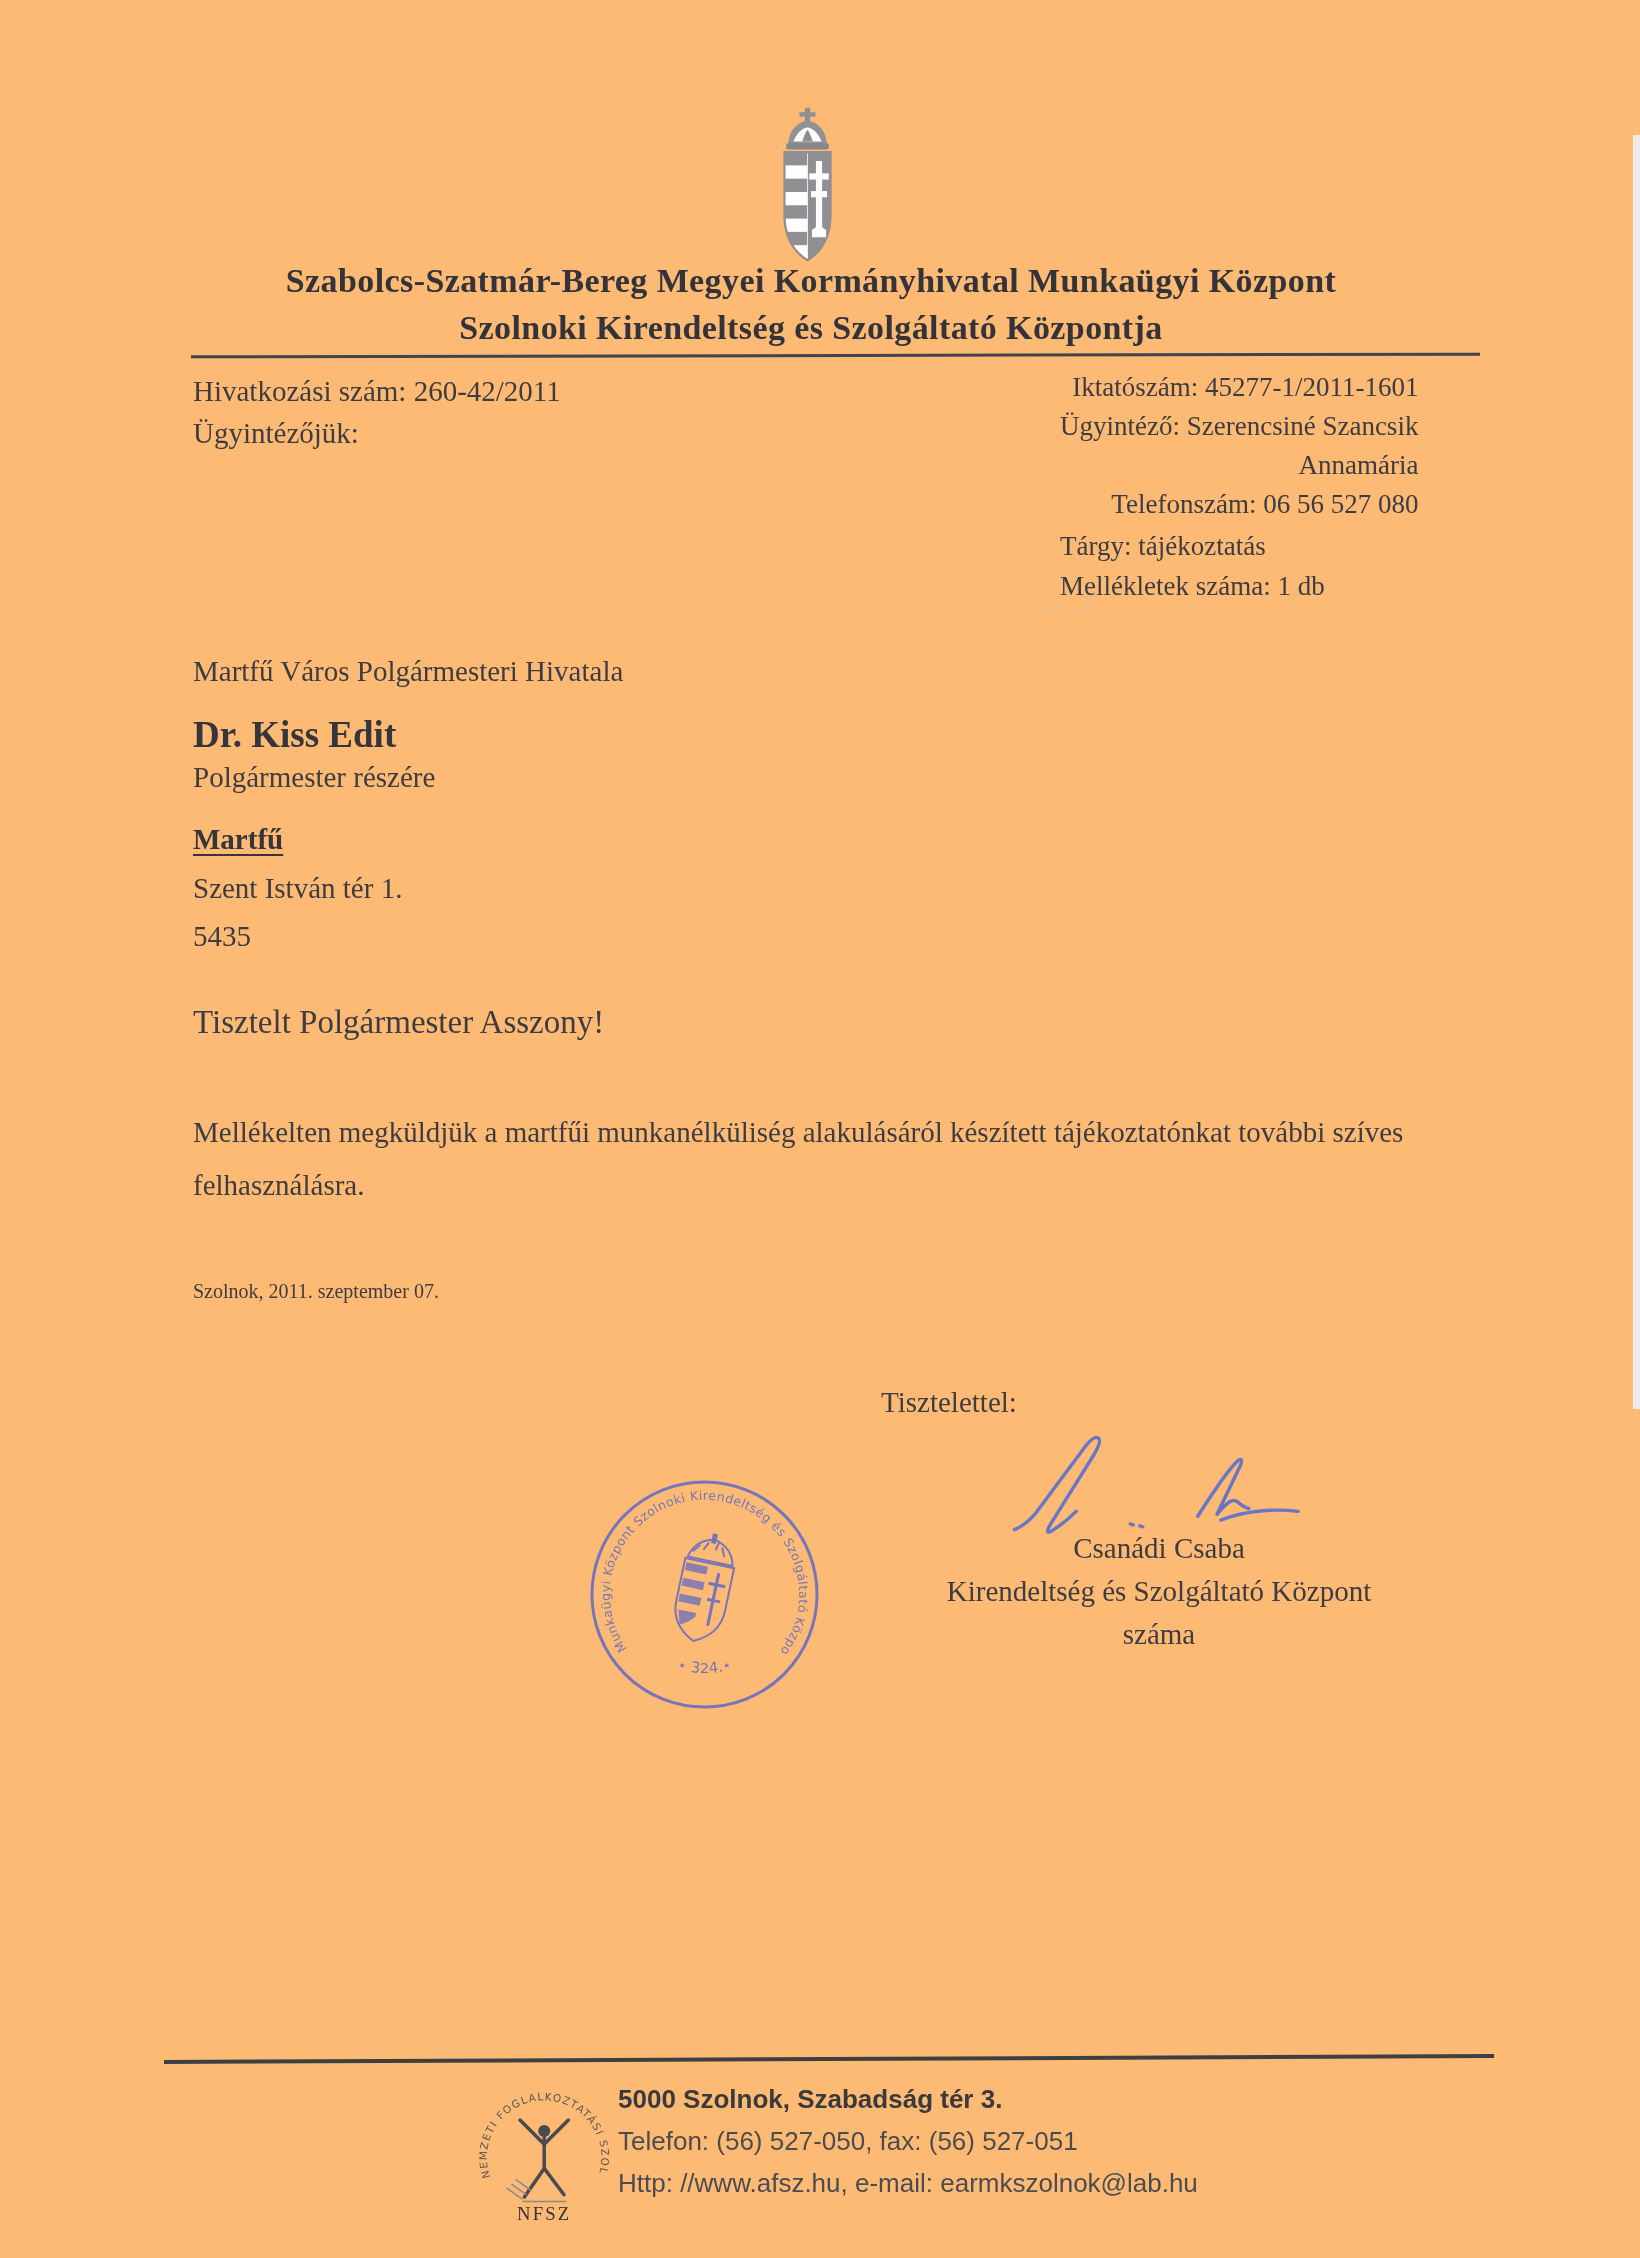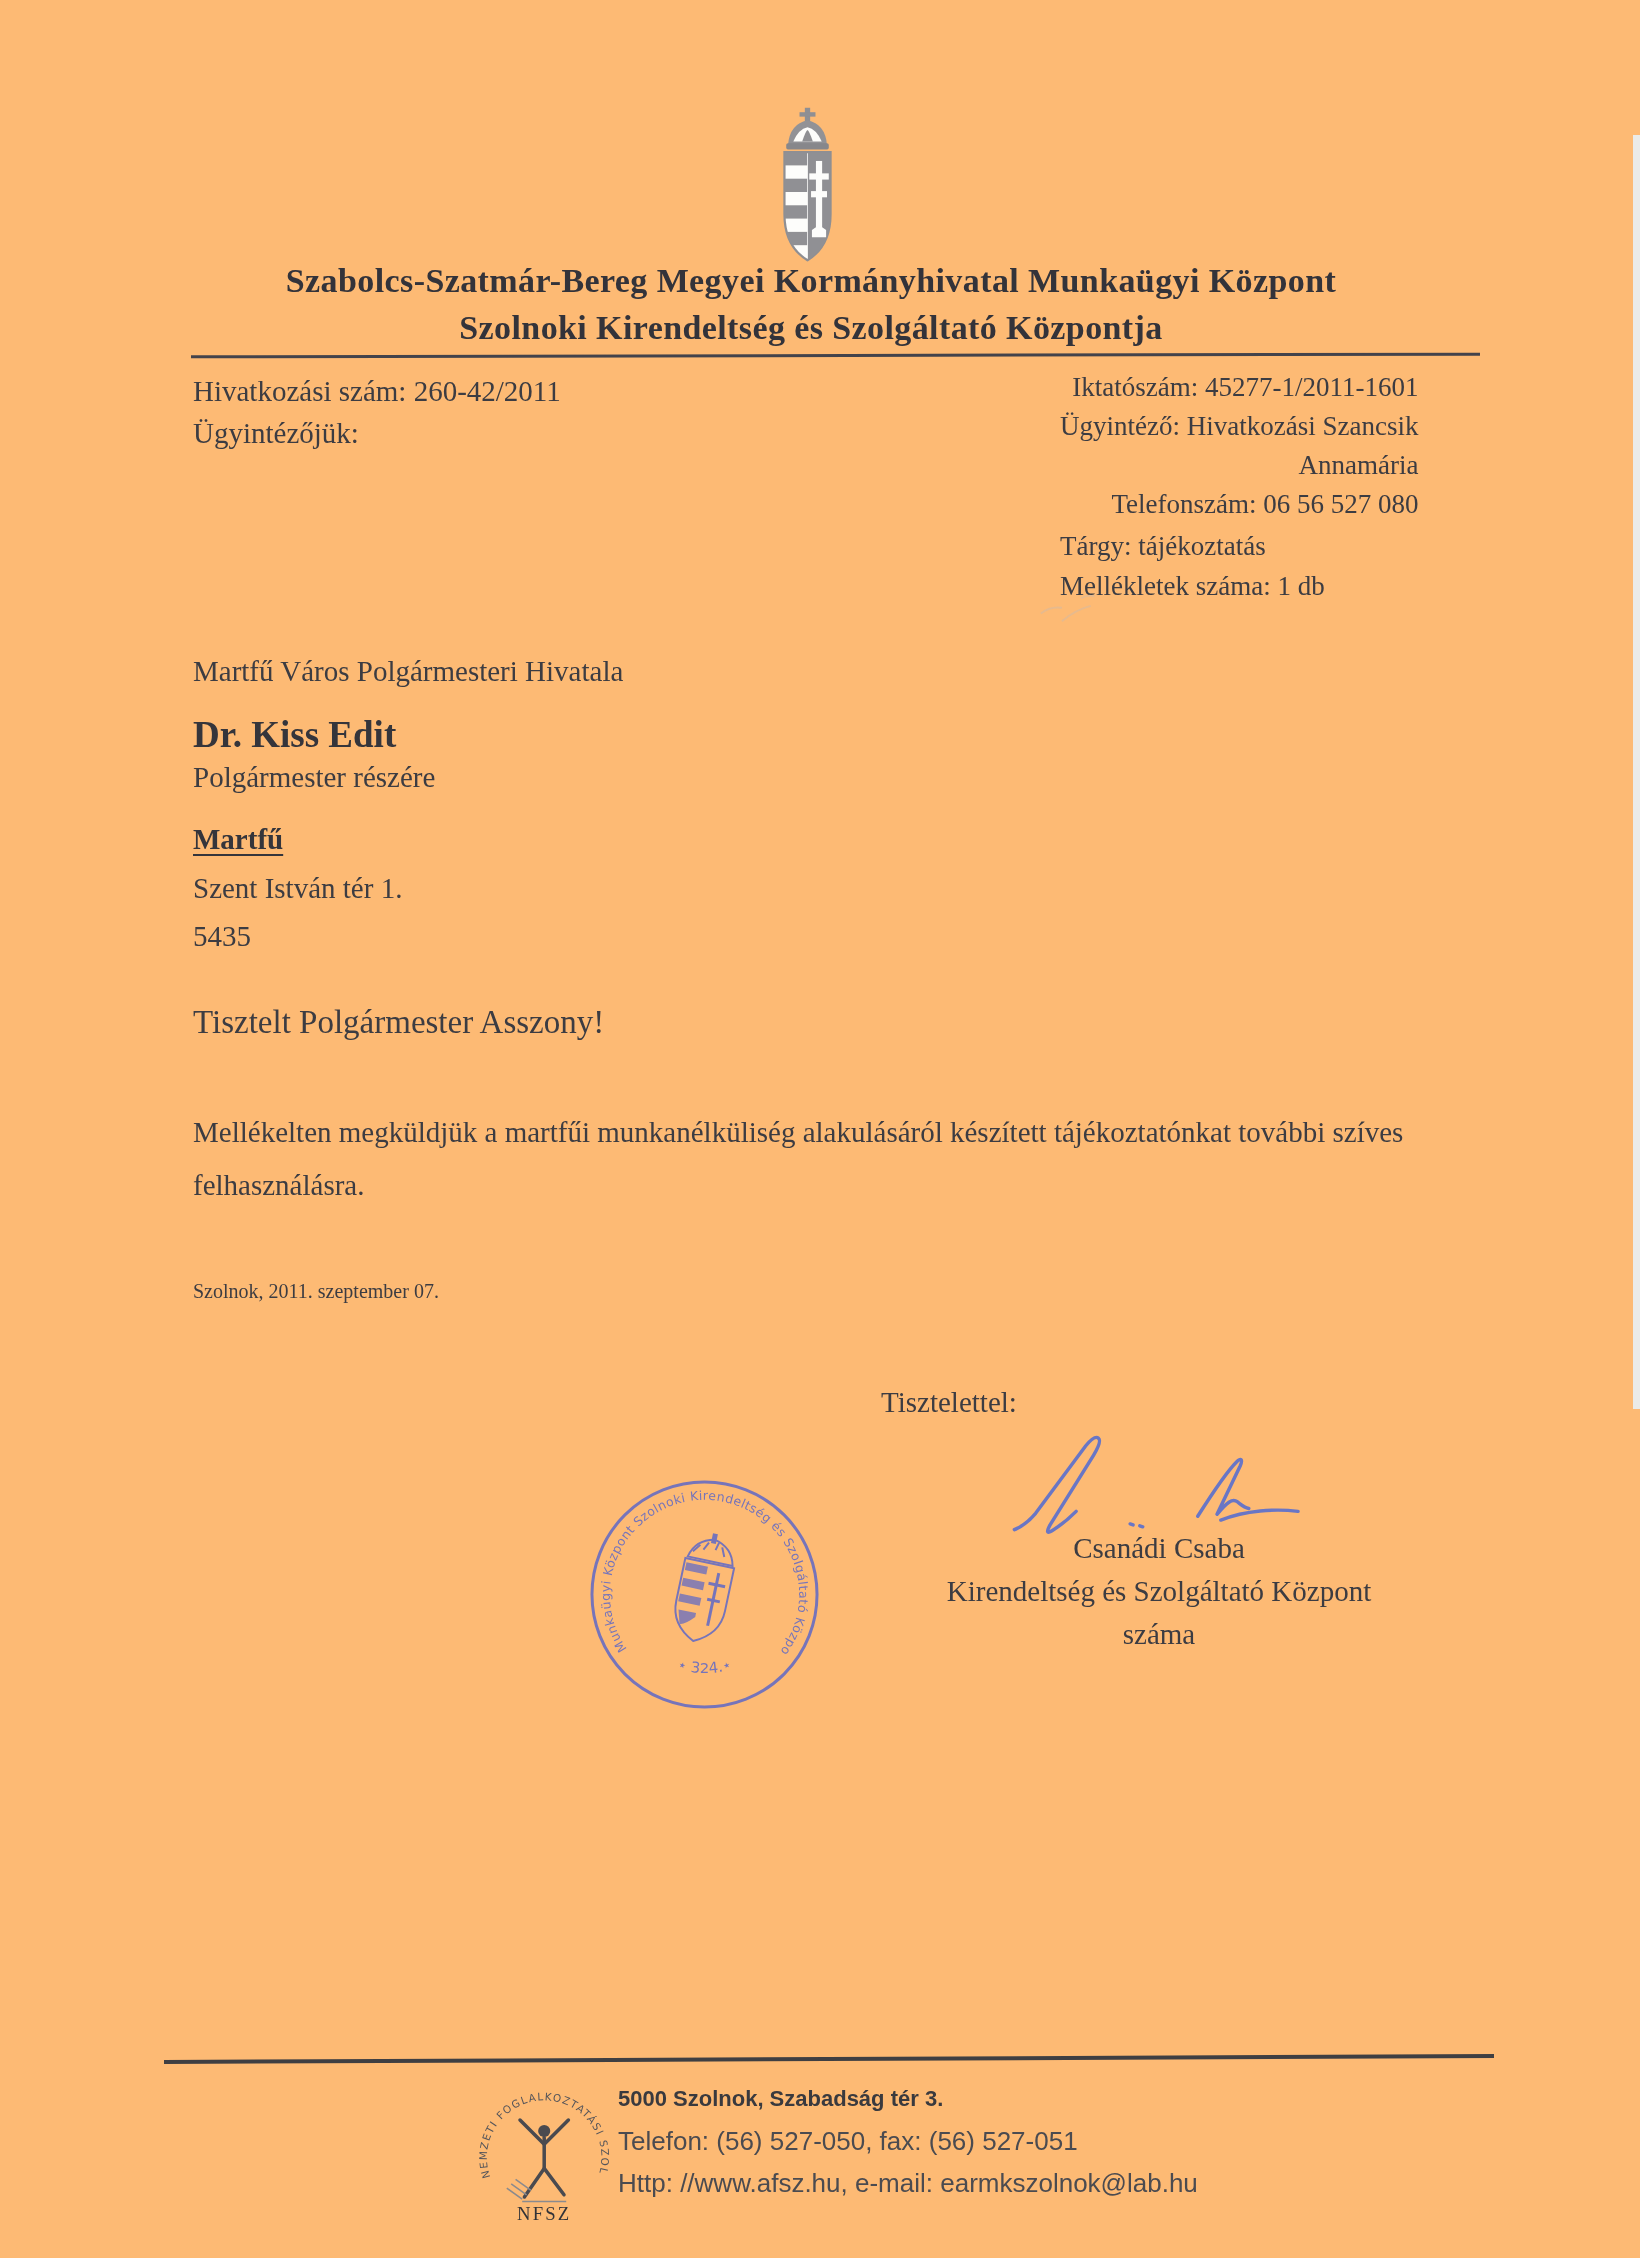--- a/index.html
+++ b/index.html
@@ -36,21 +36,21 @@
   .stamp-svg{position:absolute;left:585px;top:1475px;width:239px;height:239px;opacity:.92;}
   .sign-block{position:absolute;left:908px;top:1527px;width:502px;text-align:center;font-size:29px;line-height:43px;}
   .sign-name{color:#3c3c42;}
   
   .smudge{position:absolute;left:1033px;top:579px;width:77px;height:48px;opacity:.55;}
   .edge-shade{position:absolute;right:0;top:135px;width:6.8px;height:1274px;background:#ebebe8;}
   
   .footer-rule{position:absolute;left:164px;top:2057px;width:1330px;height:3.9px;background:#3f3f42;transform:rotate(-0.25deg);}
   .nfsz-logo{position:absolute;left:465px;top:2076px;width:154px;height:154px;}
   .footer-text{position:absolute;left:618px;top:2078px;font-family:"Liberation Sans", sans-serif;line-height:42px;}
-  .footer-address{font-size:22px;font-weight:bold;color:#3a3a3e;}
+  .footer-address{font-size:26px;font-weight:bold;color:#3a3a3e;}
   .footer-line{font-size:26px;color:#4b4b50;}
 </style>
 </head>
 <body>
 
 <div class="page">
 
   <div class="edge-shade"></div>
 
   <svg class="coat-top" viewBox="0 0 100 185">
@@ -95,21 +95,21 @@
   </div>
   <div class="header-rule"></div>
 
   <div class="meta-left">
     <div>Hivatkozási szám: 260-42/2011</div>
     <div>Ügyintézőjük:</div>
   </div>
 
   <div class="meta-right">
     <div>Iktatószám: 45277-1/2011-1601</div>
-    <div>Ügyintéző: Hivatkozási Szancsik</div>
+    <div>Ügyintéző: Szerencsiné Szancsik</div>
     <div class="indent">Annamária</div>
     <div>Telefonszám: 06 56 527 080</div>
   </div>
 
   <div class="subject-block">
     <div>Tárgy: tájékoztatás</div>
     <div>Mellékletek száma: 1 db</div>
   </div>
 
   <svg class="smudge" viewBox="0 0 80 50">

